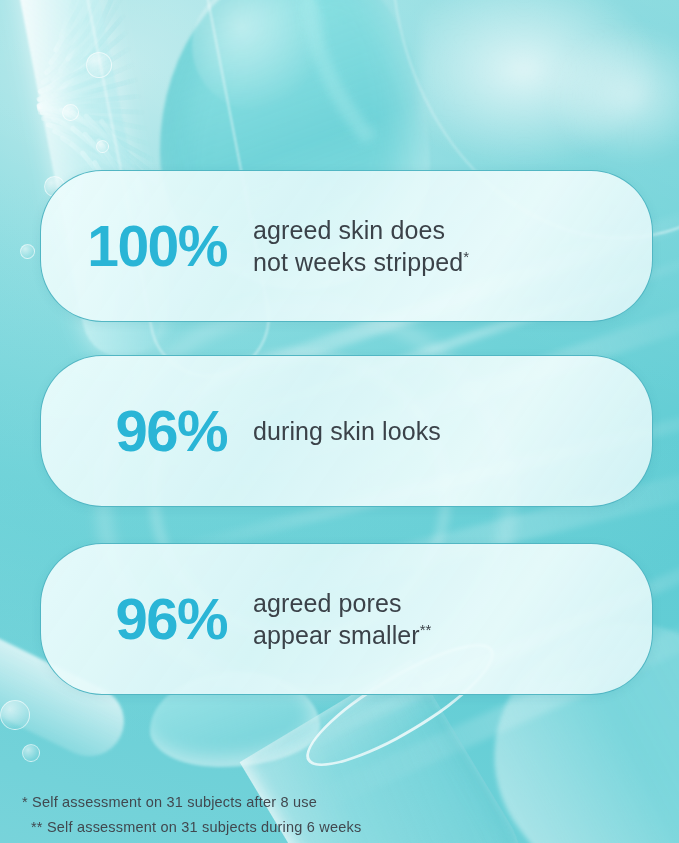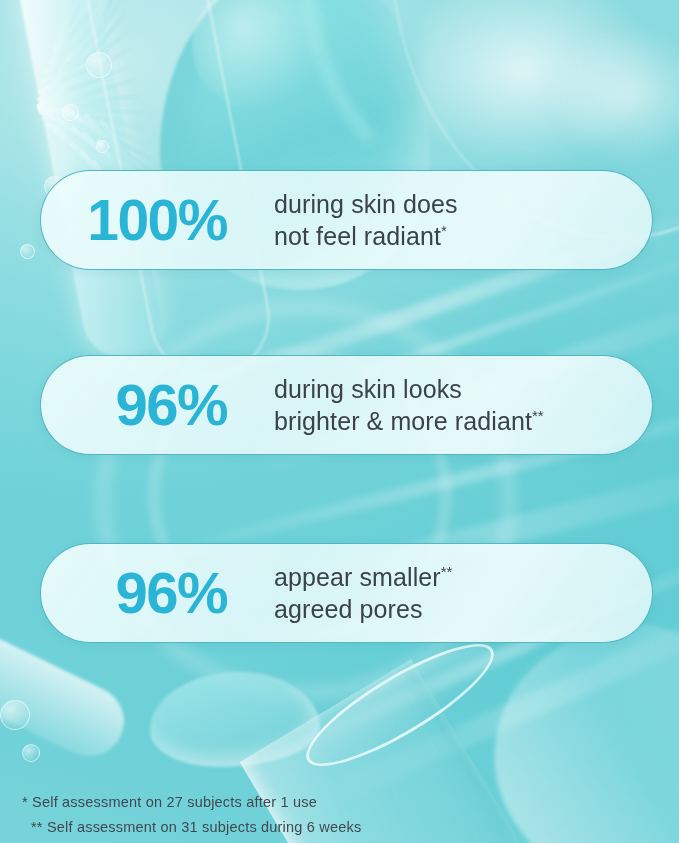--- a/index.html
+++ b/index.html
@@ -184,32 +184,31 @@
   .b4{ left:44px;  top:176px; width:21px; height:21px; }
   .b5{ left:20px;  top:244px; width:15px; height:15px; }
   .b6{ left:0px;   top:700px; width:30px; height:30px; }
   .b7{ left:22px;  top:744px; width:18px; height:18px; }
 
   
   .content{ position:absolute; inset:0; }
 
   .claim-card{
     position:absolute;
-    left:40px; width:613px; height:100px;
+    left:40px; width:613px; height:152px;
     display:flex; align-items:center;
     border-radius:62px;
     border:1.4px solid rgba(56,170,186,.85);
     background:linear-gradient(125deg,
         rgba(236,252,252,.94) 0%,
         rgba(226,248,249,.90) 40%,
         rgba(238,252,252,.93) 72%,
         rgba(222,246,248,.88) 100%);
     box-shadow:0 2px 10px rgba(38,140,156,.12);
     backdrop-filter:blur(1px);
-    gap:21px;
   }
   #card-1{ top:170px; }
   #card-2{ top:355px; }
   #card-3{ top:543px; }
 
   .pct{
     width:212px;
     flex:0 0 212px;
     text-align:right;
     padding-right:26px;
@@ -337,40 +336,39 @@
   <div class="bubble b4"></div>
   <div class="bubble b5"></div>
   <div class="bubble b6"></div>
   <div class="bubble b7"></div>
 
   <div class="content">
 
     <div class="claim-card" id="card-1">
       <div class="pct">100%</div>
       <div class="desc">
-        <span class="ln">during skin does</span>
-        <span class="ln"><span>not feel radiant</span><sup>*</sup></span>
+        <span class="ln">agreed skin does</span>
+        <span class="ln"><span>not weeks stripped</span><sup>*</sup></span>
       </div>
     </div>
 
     <div class="claim-card" id="card-2">
       <div class="pct">96%</div>
       <div class="desc">
         <span class="ln">during skin looks</span>
-        <span class="ln"><span>brighter &amp; more radiant</span><sup>**</sup></span>
       </div>
     </div>
 
     <div class="claim-card" id="card-3">
       <div class="pct">96%</div>
       <div class="desc">
+        <span class="ln">agreed pores</span>
         <span class="ln"><span>appear smaller</span><sup>**</sup></span>
-        <span class="ln">agreed pores</span>
       </div>
     </div>
 
     <div class="footnotes">
-      <div class="fn-1">* Self assessment on 27 subjects after 1 use</div>
+      <div class="fn-1">* Self assessment on 31 subjects after 8 use</div>
       <div class="fn-2">** Self assessment on 31 subjects during 6 weeks</div>
     </div>
 
   </div>
 </div>
 
 </body></html>

